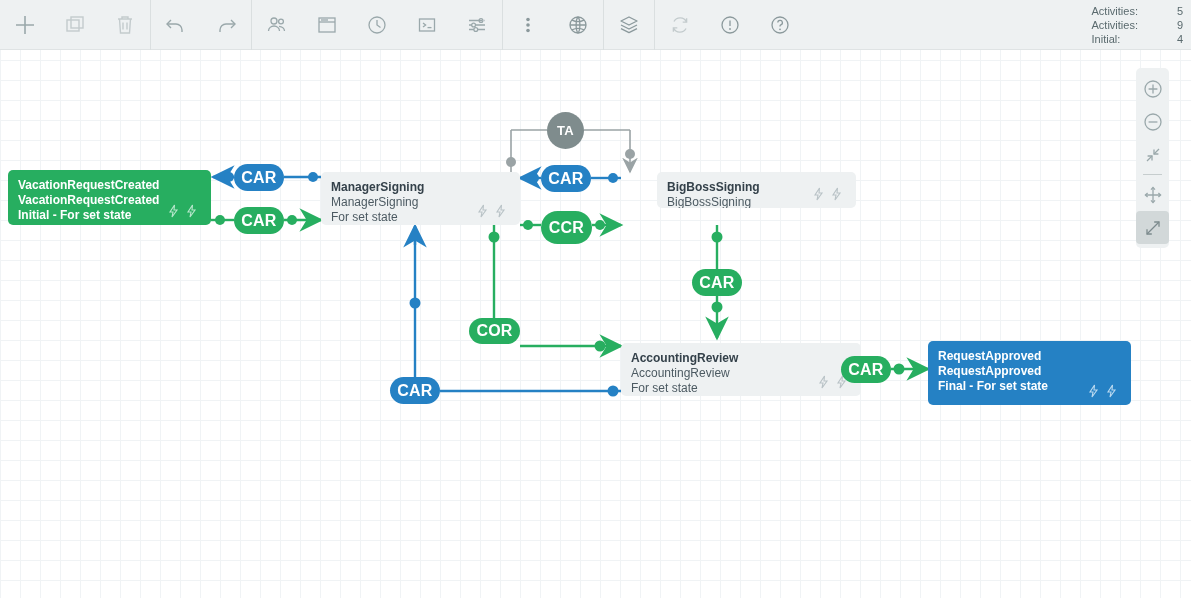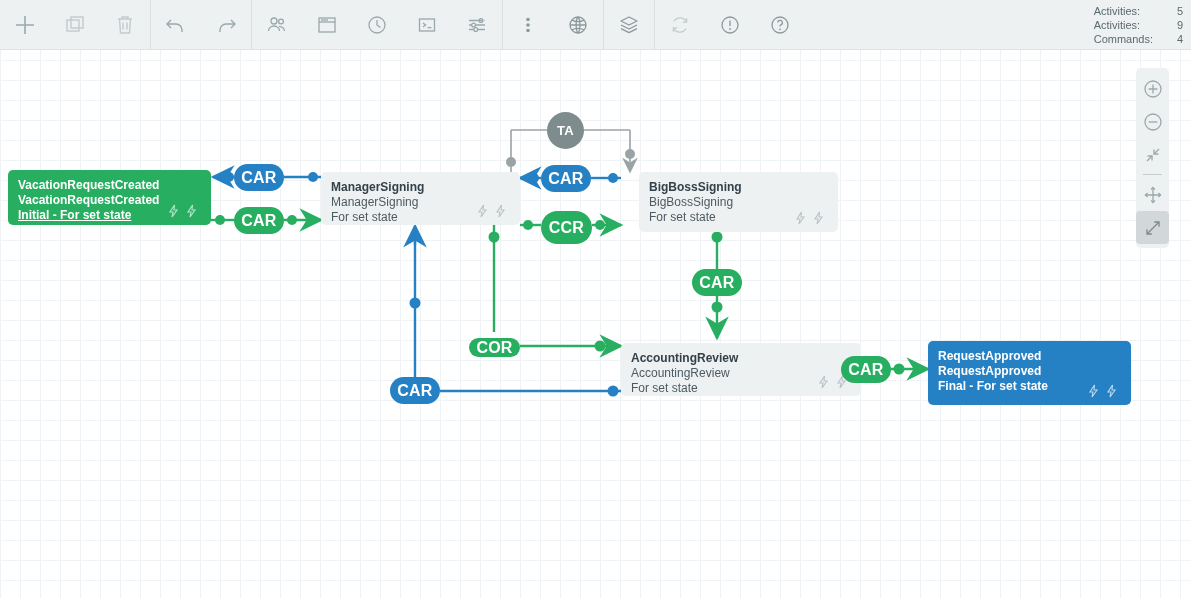--- a/index.html
+++ b/index.html
@@ -26,21 +26,21 @@
     width: 50px; height: 50px;
     display: flex; align-items: center; justify-content: center;
     cursor: pointer;
   }
   .tb-btn svg { display: block; }
 
   #stats {
     position: absolute; right: 8px; top: 4px;
     font-size: 11px; line-height: 14px; color: #5a6a6e;
     display: grid; grid-template-columns: auto 26px;
-    column-gap: 4px;
+    column-gap: 19px;
   }
   #stats .lbl { text-align: left; }
   #stats .val { text-align: right; }
 
   
   #canvas {
     position: absolute; left: 0; top: 50px;
     width: 1191px; height: 548px;
     background-color: #ffffff;
     background-image:
@@ -61,21 +61,21 @@
     padding: 8px 10px 9px 10px;
     overflow: hidden;
   }
   .node .t1 { font-size: 12px; font-weight: bold; line-height: 15px; white-space: nowrap;}
   .node .t2 { font-size: 12px; font-weight: normal; line-height: 15px; white-space: nowrap;}
   .node .t3 { font-size: 12px; font-weight: normal; line-height: 15px; white-space: nowrap;}
   .node.green { background: #27ae60; }
   .node.green .t1, .node.green .t2, .node.green .t3 { color: #ffffff; }
   .node.green .t1 { font-weight: bold; }
   .node.green .t2 { font-weight: bold; }
-  .node.green .t3 { font-weight: bold; text-decoration: underline; }
+  .node.green .t3 { font-weight: bold; }
   .node.blue { background: #2581c4; }
   .node.blue .t1, .node.blue .t2, .node.blue .t3 { color: #ffffff; font-weight: bold; }
   .node.grey { background: #eef1f2; }
   .node.grey .t1 { color: #34414a; font-weight: bold; }
   .node.grey .t2, .node.grey .t3 { color: #4c5a62; }
 
   .bolts { position: absolute; right: 14px; bottom: 7px; display: flex; gap: 7px; }
   .bolts svg { display: block; }
 
   
@@ -251,21 +251,21 @@
         <circle cx="12" cy="16.3" r="0.9" fill="#8b999c" stroke="none"></circle>
       </svg>
     </div>
   </div>
 
   <div id="stats">
     <span class="lbl">Activities:</span>
     <span class="val">5</span>
     <span class="lbl">Activities:</span>
     <span class="val">9</span>
-    <span class="lbl">Commands:</span>
+    <span class="lbl">Initial:</span>
     <span class="val">4</span>
   </div>
 </div>
 
 <div id="canvas">
 
   <svg id="diagram-svg" width="1191" height="548">
     <defs>
       <marker id="ah-b" markerWidth="11" markerHeight="11" refX="9" refY="5.5" orient="auto">
         <path d="M0,0.6 L10,5.5 L0,10.4 L3,5.5 z" fill="#2581c4"></path>
@@ -367,21 +367,21 @@
     <div class="bolts">
       <svg width="11" height="14" viewBox="0 0 11 14">
           <path d="M6.5 1 L2 8 h3 l-1 5 L9 6 H6 z" fill="none" stroke="#b8c2c6" stroke-width="1.1"></path>
         </svg>
       <svg width="11" height="14" viewBox="0 0 11 14">
           <path d="M6.5 1 L2 8 h3 l-1 5 L9 6 H6 z" fill="none" stroke="#b8c2c6" stroke-width="1.1"></path>
         </svg>
     </div>
   </div>
 
-  <div class="node grey" style="left:639px; top:122px; width:199px; height:60px;">
+  <div class="node grey" style="left:657px; top:122px; width:199px; height:36px;">
     <div class="t1">BigBossSigning</div>
     <div class="t2">BigBossSigning</div>
     <div class="t3">For set state</div>
     <div class="bolts">
       <svg width="11" height="14" viewBox="0 0 11 14">
           <path d="M6.5 1 L2 8 h3 l-1 5 L9 6 H6 z" fill="none" stroke="#b8c2c6" stroke-width="1.1"></path>
         </svg>
       <svg width="11" height="14" viewBox="0 0 11 14">
           <path d="M6.5 1 L2 8 h3 l-1 5 L9 6 H6 z" fill="none" stroke="#b8c2c6" stroke-width="1.1"></path>
         </svg>
@@ -414,21 +414,21 @@
           <path d="M6.5 1 L2 8 h3 l-1 5 L9 6 H6 z" fill="none" stroke="#bcdaf0" stroke-width="1.1"></path>
         </svg>
     </div>
   </div>
 
   <div class="pill blue" style="left:234px; top:114px; width:50px; height:27px;">CAR</div>
   <div class="pill green" style="left:234px; top:157px; width:50px; height:27px;">CAR</div>
   <div class="pill blue" style="left:541px; top:115px; width:50px; height:27px;">CAR</div>
   <div class="pill green" style="left:541px; top:161px; width:51px; height:33px;">CCR</div>
   <div class="pill green" style="left:692px; top:219px; width:50px; height:27px;">CAR</div>
-  <div class="pill green" style="left:469px; top:288px; width:51px; height:19px;">COR</div>
+  <div class="pill green" style="left:469px; top:268px; width:51px; height:26px;">COR</div>
   <div class="pill blue" style="left:390px; top:327px; width:50px; height:27px;">CAR</div>
   <div class="pill green" style="left:841px; top:306px; width:50px; height:27px;">CAR</div>
   <div class="pill circle" style="left:547px; top:62px; width:37px; height:37px;">TA</div>
 
   <div id="zoompanel">
     <div class="zb">
       <svg width="22" height="22" viewBox="0 0 22 22" fill="none" stroke="#9aa8ab" stroke-width="1.3">
         <circle cx="11" cy="11" r="8"></circle>
           <path d="M11 6.6v8.8M6.6 11h8.8"></path>
       </svg>

